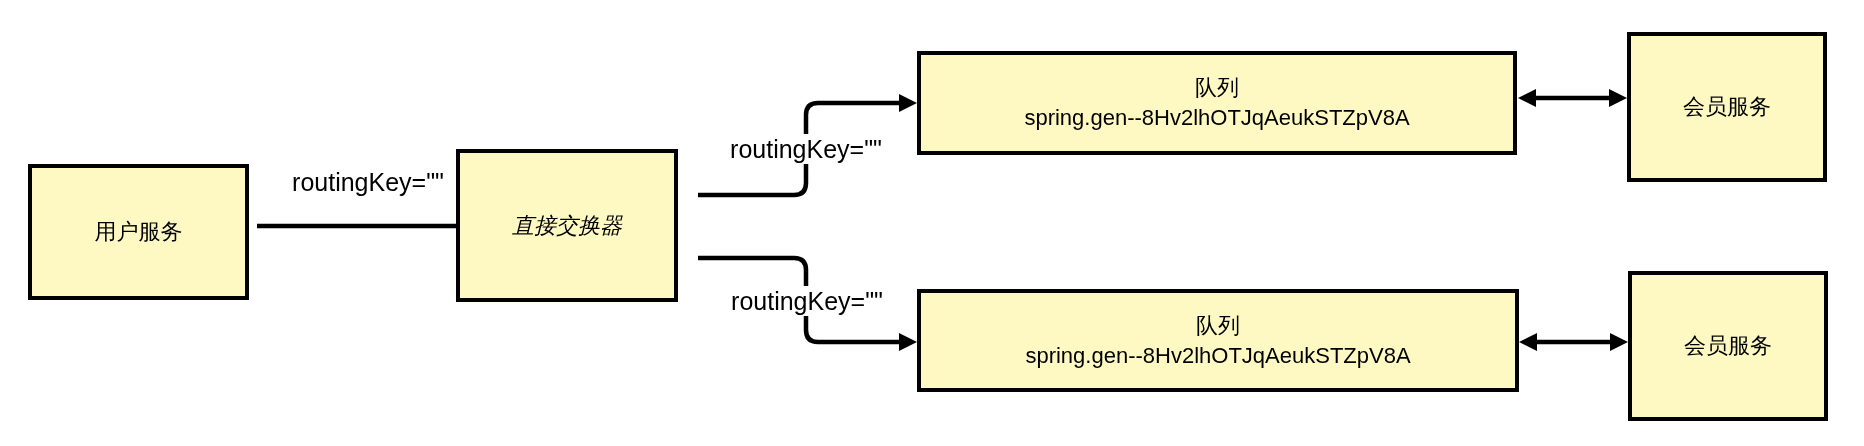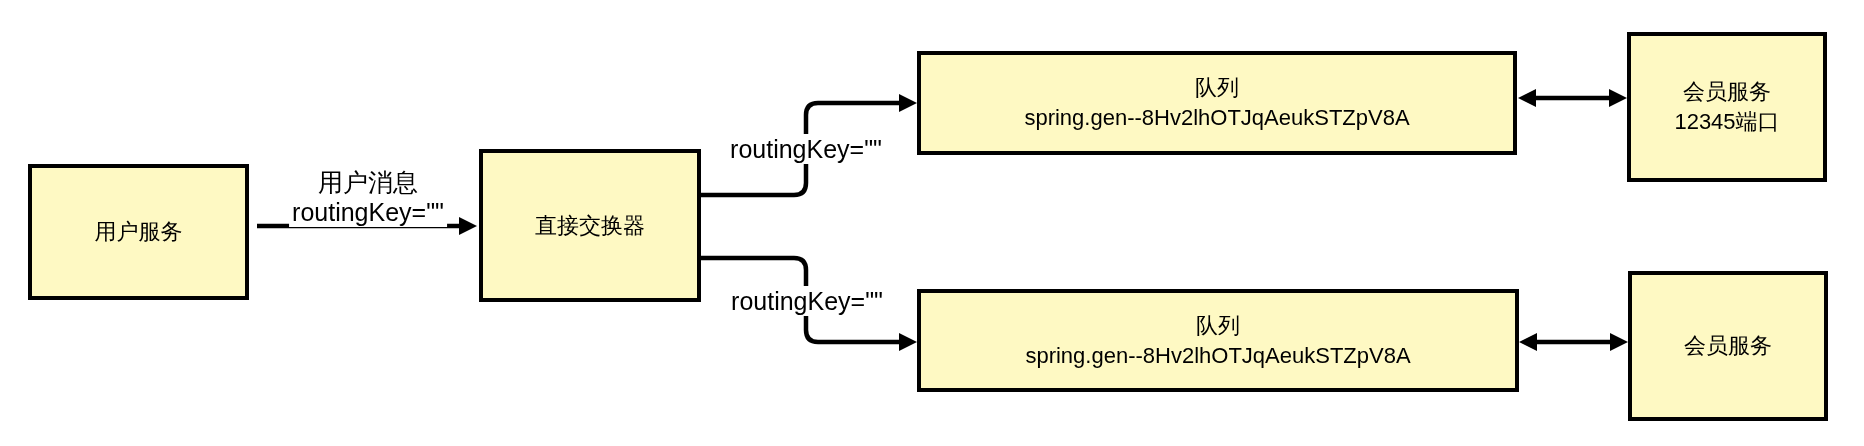--- a/index.html
+++ b/index.html
@@ -40,21 +40,21 @@
     display: flex;
     flex-direction: column;
     align-items: center;
     justify-content: center;
     text-align: center;
     font-size: 22px;
     line-height: 30px;
     white-space: nowrap;
   }
   .node-user      { left: 28px;   top: 164px; width: 221px; height: 136px; }
-  .node-exchange  { left: 479px;  top: 149px; width: 222px; height: 153px; }
+  .node-exchange  { left: 456px;  top: 149px; width: 222px; height: 153px; font-style: italic; }
   .node-queue-top { left: 917px;  top: 51px;  width: 600px; height: 104px; }
   .node-queue-bot { left: 917px;  top: 289px; width: 602px; height: 103px; }
   .node-member-top{ left: 1627px; top: 32px;  width: 200px; height: 150px; }
   .node-member-bot{ left: 1628px; top: 271px; width: 200px; height: 150px; }
 
   .edge-label {
     position: absolute;
     transform: translateX(-50%);
     background: #ffffff;
     font-size: 25px;
@@ -125,29 +125,27 @@
     <span class="label-line">spring.gen--8Hv2lhOTJqAeukSTZpV8A</span>
   </div>
 
   <div class="node node-queue-bot">
     <span class="label-line">队列</span>
     <span class="label-line">spring.gen--8Hv2lhOTJqAeukSTZpV8A</span>
   </div>
 
   <div class="node node-member-top">
     <span class="label-line">会员服务</span>
-    <span class="label-line">12345端口</span>
   </div>
 
   <div class="node node-member-bot">
     <span class="label-line">会员服务</span>
   </div>
 
   <div class="edge-label label-main">
-    <span class="label-line">用户消息</span>
     <span class="label-line">routingKey=""</span>
   </div>
 
   <div class="edge-label label-branch-top">routingKey=""</div>
 
   <div class="edge-label label-branch-bot">routingKey=""</div>
 
 </div>
 
 </body></html>

